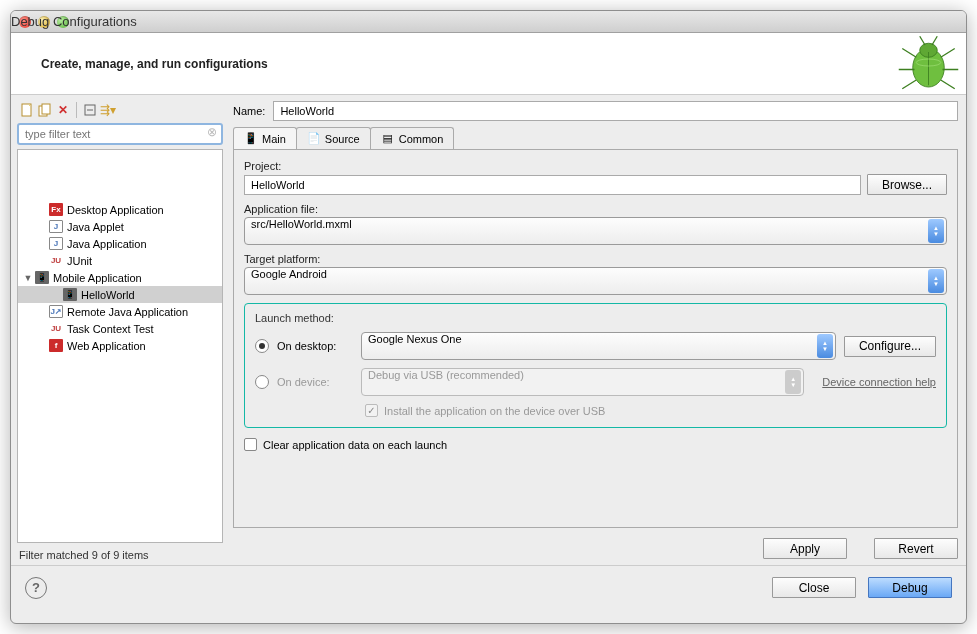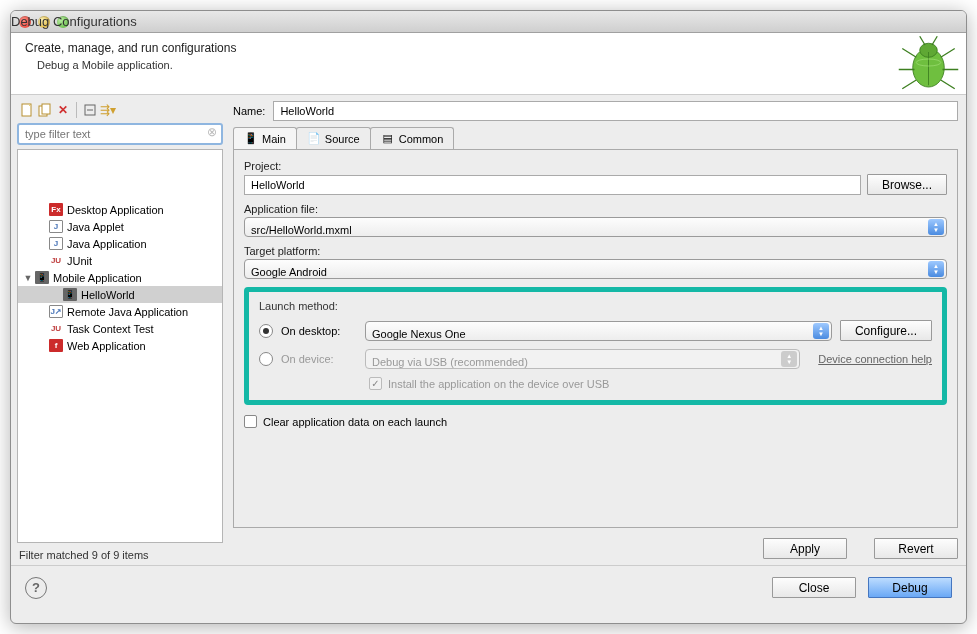--- a/index.html
+++ b/index.html
@@ -6,21 +6,21 @@
 body { margin: 0; background: #fff; padding: 10px; }
 .window { width: 957px; height: 614px; border: 1px solid #8e8e8e; border-radius: 6px; overflow: hidden; box-shadow: 0 3px 20px rgba(0,0,0,0.3); background: #ededed; position: relative; }
 .titlebar { height: 22px; background: linear-gradient(#e8e8e8,#cfcfcf); border-bottom: 1px solid #a0a0a0; display: flex; align-items: center; padding: 0 8px; position: relative; }
 .traffic { display: flex; gap: 7px; }
 .traffic span { width: 12px; height: 12px; border-radius: 50%; display: block; box-shadow: inset 0 1px 1px rgba(0,0,0,0.2); }
 .traffic .r { background: radial-gradient(circle at 30% 30%, #ff8a80, #e33e32); }
 .traffic .y { background: radial-gradient(circle at 30% 30%, #fff2b0, #d0a020); }
 .traffic .g { background: radial-gradient(circle at 30% 30%, #b8efa0, #56b038); }
 .win-title { position: absolute; left: 0; right: 0; text-align: left; font-size: 13px; color: #333; }
 .banner { height: 62px; background: #fff; border-bottom: 1px solid #ccc; padding: 8px 14px; position: relative; }
-.banner h1 { margin: 0; font-size: 12px; font-weight: normal; color: #222; }
+.banner h1 { margin: 16px; font-size: 12px; font-weight: bold; color: #222; }
 .banner p { margin: 4px 0 0 12px; font-size: 11px; color: #333; }
 .bug { position: absolute; right: 6px; top: -2px; width: 70px; height: 70px; }
 .main-area { display: flex; height: 470px; }
 .left { width: 218px; background: #ededed; padding: 4px 6px 4px 6px; display: flex; flex-direction: column; }
 .toolbar { height: 22px; display: flex; align-items: center; gap: 2px; padding: 2px 2px; }
 .tool-ico { width: 16px; height: 16px; display: flex; align-items: center; justify-content: center; font-size: 12px; cursor: pointer; }
 .tool-sep { width: 1px; height: 16px; background: #bbb; margin: 0 3px; }
 .filter-box { border: 2px solid #8fb6e0; border-radius: 3px; height: 22px; background: #fff; display: flex; padding: 0 4px; margin: 2px 0 4px 0; }
 .filter-box input { border: none; outline: none; flex: 1; color: #888; font-size: 11px; background: transparent; }
 .filter-clear { color: #bbb; font-size: 12px; cursor: pointer; }
@@ -36,25 +36,25 @@
 .name-row label { font-size: 11px; }
 .name-row input { flex: 1; height: 20px; border: 1px solid #aaa; padding: 0 6px; background: #fff; }
 .tabs { display: flex; border-bottom: 1px solid #aaa; }
 .tab { display: flex; align-items: center; gap: 4px; padding: 3px 10px; border: 1px solid #aaa; border-bottom: none; background: #ededed; margin-right: -1px; cursor: pointer; height: 22px; border-radius: 3px 3px 0 0; }
 .tab.active { background: #f5f5f5; }
 .tab-ico { width: 14px; height: 14px; display: flex; align-items: center; justify-content: center; }
 .tab-body { flex: 1; background: #ededed; border: 1px solid #aaa; border-top: none; padding: 10px 10px; overflow: auto; }
 .field-label { font-size: 11px; color: #222; margin-bottom: 2px; display: block; }
 .field-row { display: flex; gap: 6px; align-items: center; margin-bottom: 8px; }
 .txt-input { flex: 1; height: 20px; border: 1px solid #aaa; background: #fff; padding: 0 6px; }
-.mac-select { flex: 1; height: 20px; background: linear-gradient(#fdfdfd,#ededed); border: 1px solid #9a9a9a; border-radius: 4px; display: flex; align-items: flex-end; padding: 0 6px; position: relative; cursor: pointer; }
+.mac-select { flex: 1; height: 28px; background: linear-gradient(#fdfdfd,#ededed); border: 1px solid #9a9a9a; border-radius: 4px; display: flex; align-items: flex-start; padding: 0 6px; position: relative; cursor: pointer; }
 .mac-select.disabled { color: #999; border-color: #bbb; background: #f2f2f2; cursor: default; }
 .sel-arrows { position: absolute; right: 2px; top: 1px; bottom: 1px; width: 16px; background: linear-gradient(#9ec9ff,#4a8be0); border-radius: 3px; display: flex; flex-direction: column; align-items: center; justify-content: center; color: #fff; font-size: 6px; line-height: 6px; }
 .mac-select.disabled .sel-arrows { background: #ccc; }
-.group { border: 5px solid #14b8a6; border-radius: 4px; padding: 8px 10px 10px 10px; margin-top: 6px; margin-bottom: 10px; }
+.group { border: 1px solid #14b8a6; border-radius: 4px; padding: 8px 10px 10px 10px; margin-top: 6px; margin-bottom: 10px; }
 .group-title { font-size: 11px; color: #333; margin-bottom: 8px; }
 .radio-row { display: flex; align-items: center; gap: 8px; margin-bottom: 8px; }
 .radio { width: 14px; height: 14px; border: 1px solid #888; border-radius: 50%; background: #fff; display: flex; align-items: center; justify-content: center; cursor: pointer; }
 .radio.checked::after { content: ""; width: 6px; height: 6px; border-radius: 50%; background: #333; }
 .radio-label { width: 76px; font-size: 11px; }
 .radio-label.disabled { color: #999; }
 .mac-btn { height: 21px; padding: 0 14px; background: linear-gradient(#fdfdfd,#e8e8e8); border: 1px solid #999; border-radius: 1px; font-size: 12px; cursor: pointer; display: flex; align-items: center; justify-content: center; min-width: 70px; }
 .mac-btn.primary { background: linear-gradient(#bcdcff,#6aa8f5); border-color: #4576c0; }
 .checkbox { width: 13px; height: 13px; border: 1px solid #888; border-radius: 2px; background: #fff; display: flex; align-items: center; justify-content: center; font-size: 10px; color: #333; cursor: pointer; }
 .checkbox.disabled { border-color: #bbb; cursor: default; background: #f2f2f2; }
@@ -74,21 +74,20 @@
     <div class="traffic">
       <span class="r"></span>
       <span class="y"></span>
       <span class="g"></span>
     </div>
     <div class="win-title">Debug Configurations</div>
   </div>
 
   <div class="banner">
     <h1>Create, manage, and run configurations</h1>
-    <p>Debug a Mobile application.</p>
     <svg class="bug" viewBox="0 0 80 80">
       <ellipse cx="44" cy="42" rx="18" ry="22" fill="#6fbf3f" stroke="#3d7f20" stroke-width="1"></ellipse>
       <ellipse cx="44" cy="22" rx="10" ry="8" fill="#5fa834" stroke="#3d7f20"></ellipse>
       <line x1="30" y1="30" x2="14" y2="20" stroke="#3d7f20" stroke-width="1.5"></line>
       <line x1="28" y1="44" x2="10" y2="44" stroke="#3d7f20" stroke-width="1.5"></line>
       <line x1="30" y1="56" x2="14" y2="66" stroke="#3d7f20" stroke-width="1.5"></line>
       <line x1="58" y1="30" x2="74" y2="20" stroke="#3d7f20" stroke-width="1.5"></line>
       <line x1="60" y1="44" x2="78" y2="44" stroke="#3d7f20" stroke-width="1.5"></line>
       <line x1="58" y1="56" x2="74" y2="66" stroke="#3d7f20" stroke-width="1.5"></line>
       <line x1="40" y1="16" x2="34" y2="6" stroke="#3d7f20" stroke-width="1.5"></line>

